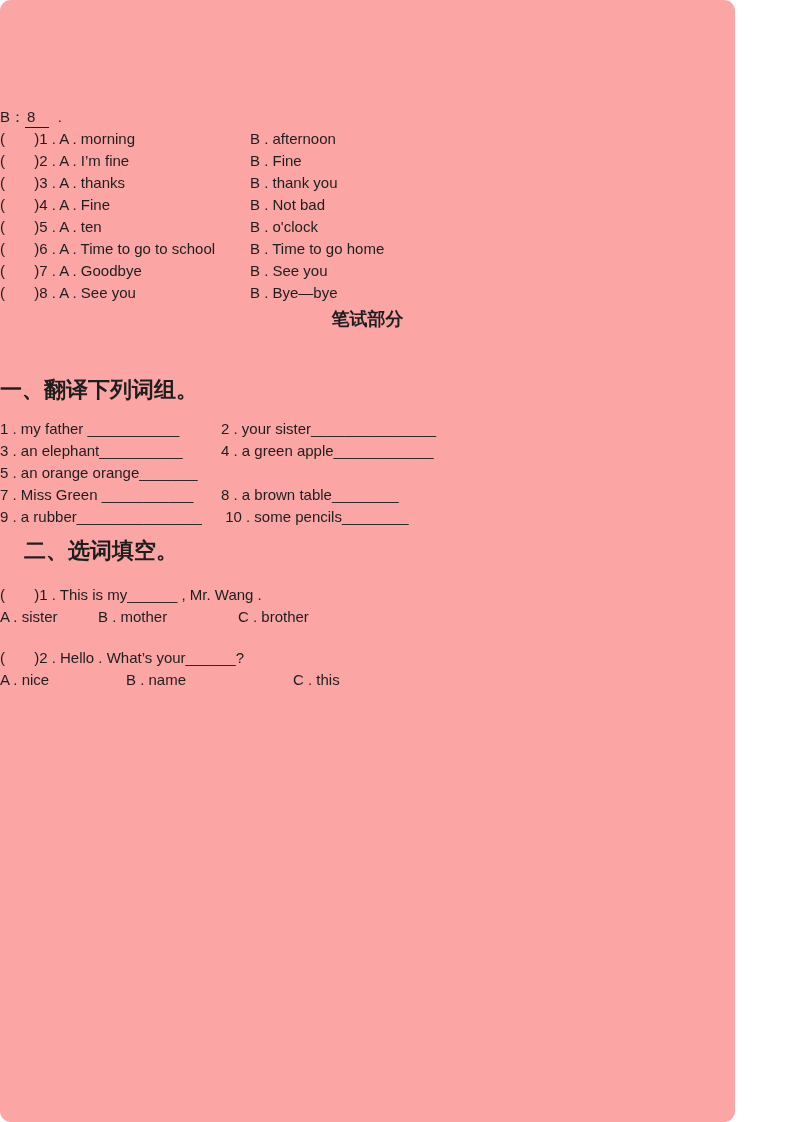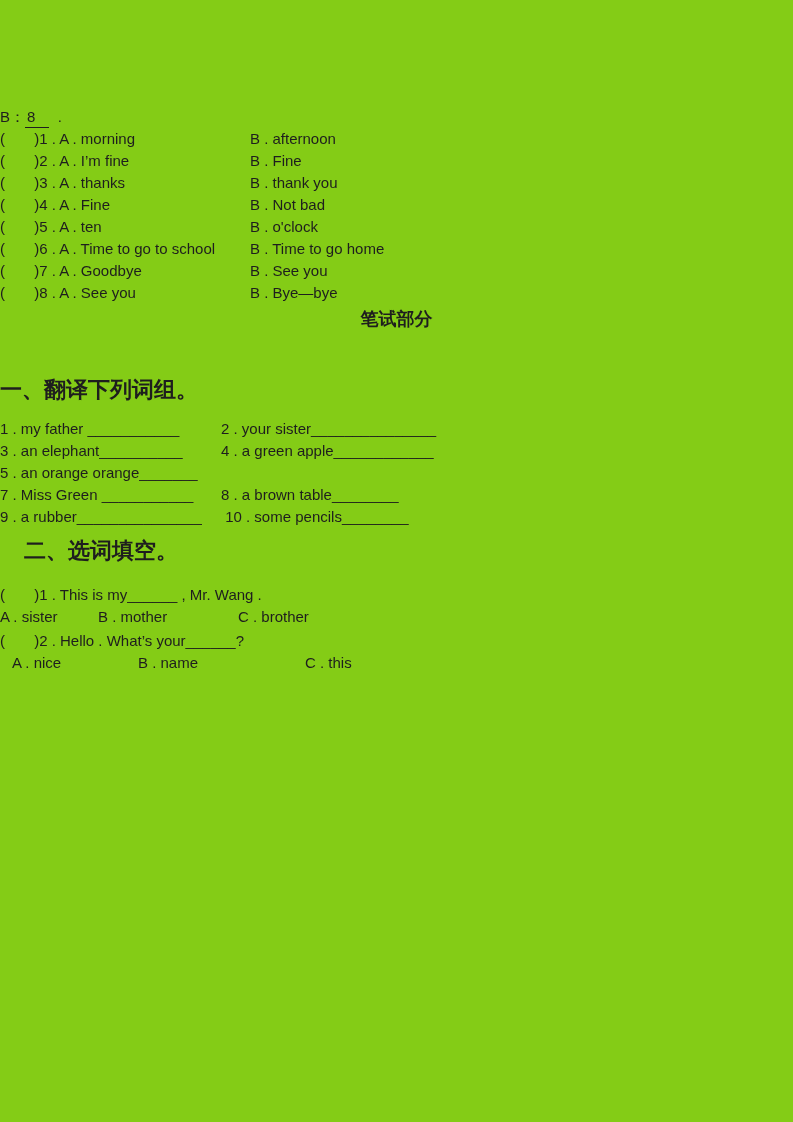--- a/index.html
+++ b/index.html
@@ -1,25 +1,26 @@
 <!DOCTYPE html>
 <html><head>
 <meta charset="utf-8">
 <style>
   html,body{margin:0;padding:0;background:#ffffff;}
   .page{
     position:relative;
-    width:793px;height:1122px;
-    background:#84cc16;
+    width:735px;height:1122px;
+    background:#fca5a5;
     box-sizing:border-box;
     padding-top:106px;
     overflow:hidden;
     font-family:"Liberation Sans","DejaVu Sans",sans-serif;
     font-size:15px;
     color:#1e1e1e;
+    border-radius:11px;
   }
   .page p,.page div,.page h1,.page h2{margin:0;padding:0;}
 
   .b-line{margin-left:152px;line-height:22px;white-space:pre;}
   .ans-blank{
     display:inline-block;
     border-bottom:1.5px solid #1e1e1e;
     padding:0 14px 1px 2px;
     line-height:18px;
   }
@@ -44,27 +45,27 @@
   .sec-title.first{margin-top:43px;}
   .sec-title.second{margin-top:10px;padding-left:24px;}
 
   .t-row{display:flex;margin-left:152px;margin-top:20px;line-height:22px;}
   .t-row.first{margin-top:16px;}
   .t-left{width:221px;white-space:pre;}
   .t-right{white-space:pre;}
 
   .stem{margin-left:152px;line-height:22px;white-space:pre;}
   .stem.first{margin-top:21px;}
-  .stem.second{margin-top:2px;}
+  .stem.second{margin-top:19px;}
 
   .opts{display:flex;margin-left:192px;margin-top:20px;line-height:22px;}
   .opt{display:inline-block;white-space:pre;}
   .opts-1 .opt:nth-child(1){width:98px;}
   .opts-1 .opt:nth-child(2){width:140px;}
-  .opts-2 .opt:nth-child(1){width:126px;padding-left:12px;}
+  .opts-2 .opt:nth-child(1){width:126px;}
   .opts-2 .opt:nth-child(2){width:167px;}
 </style>
 </head>
 <body>
 
 <div class="page">
 
   <p class="b-line"><span>B：</span><span class="ans-blank">8</span><span>  .</span></p>
 
   <div class="mc-row">

